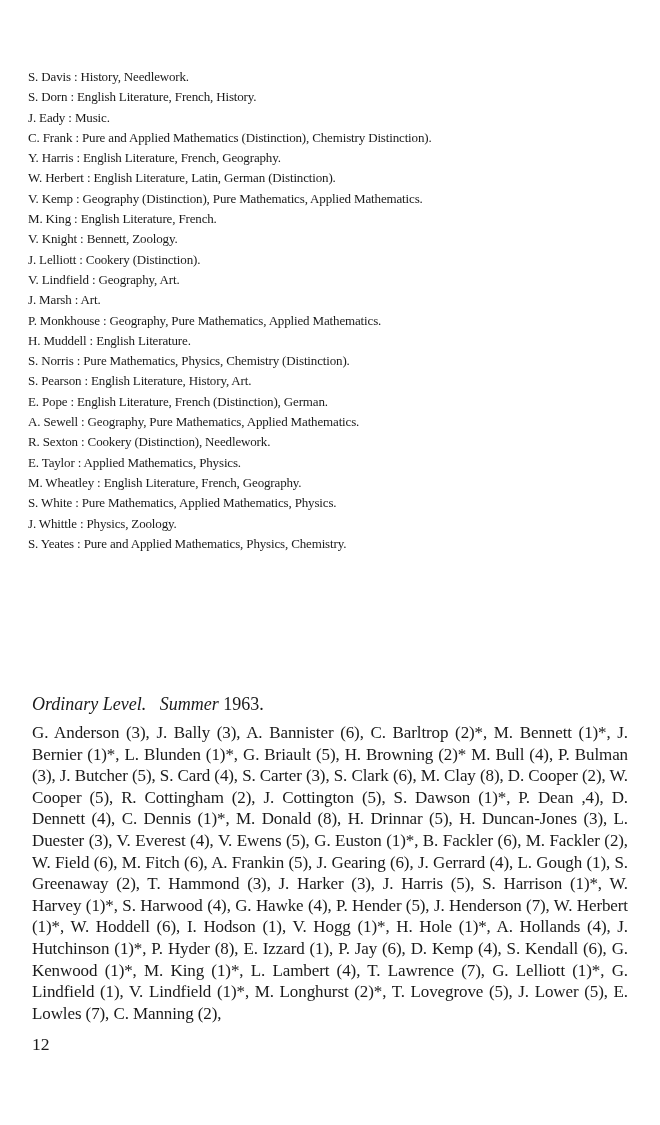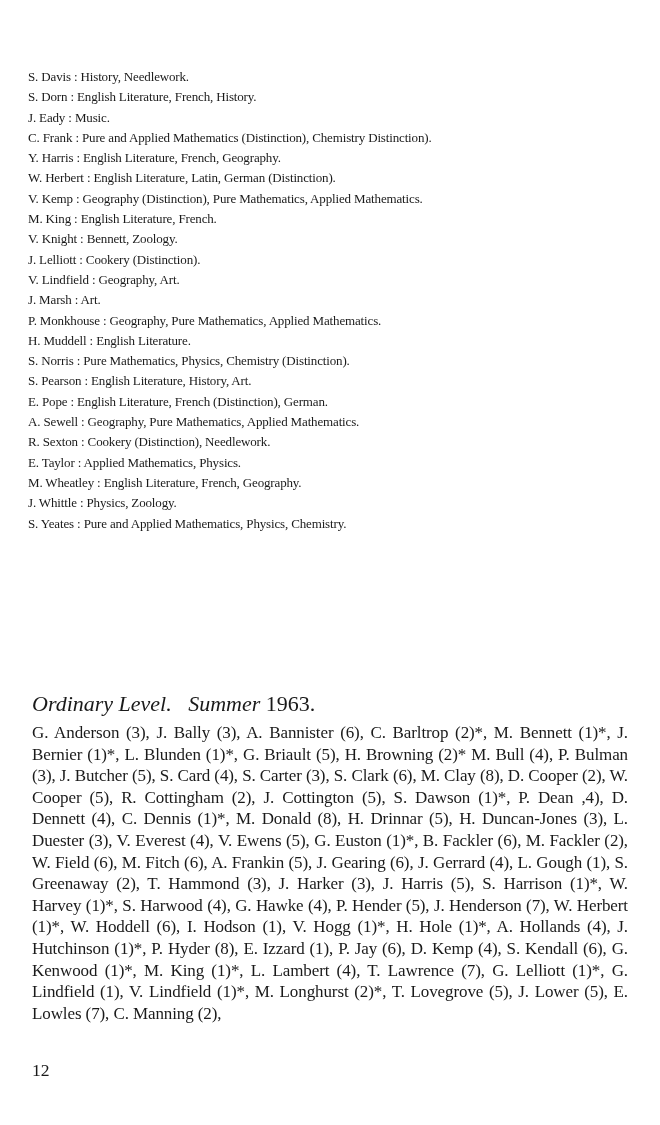--- a/index.html
+++ b/index.html
@@ -12,28 +12,28 @@
     .results-list { position: absolute; left: 28px; top: 67px; width: 602px; margin: 0; padding: 0; list-style: none; }
     .result-entry {
       font-size: 13px; line-height: 20.3px;
       padding-left: 38px; text-indent: -38px;
       text-align: justify; text-align-last: left;
       letter-spacing: -0.15px;
     }
     .result-entry .name { }
     .result-entry .sep { }
     .section { position: absolute; left: 32px; top: 694px; width: 596px; }
-    .section-heading { font-size: 22px; line-height: 20px; margin: 0 0 8px 0; font-weight: normal; }
+    .section-heading { font-size: 18px; line-height: 20px; margin: 0 0 8px 0; font-weight: normal; }
     .section-heading .it { font-style: italic; }
     .ol-paragraph {
       font-size: 17px; line-height: 21.6px; margin: 0;
       text-align: justify; letter-spacing: -0.1px;
       hyphens: manual;
     }
-    .page-number { position: absolute; left: 32px; top: 1060px; font-size: 17.6px; line-height: 20px; }
+    .page-number { position: absolute; left: 32px; top: 1034px; font-size: 17.6px; line-height: 20px; }
   </style>
 </head>
 <body>
 
 <div class="page">
   <ul class="results-list" id="results-list">
       <li class="result-entry"><span class="name">S. Davis</span><span class="sep"> : </span><span class="subjects">History, Needlework.</span></li>
       <li class="result-entry"><span class="name">S. Dorn</span><span class="sep"> : </span><span class="subjects">English Literature, French, History.</span></li>
       <li class="result-entry"><span class="name">J. Eady</span><span class="sep"> : </span><span class="subjects">Music.</span></li>
       <li class="result-entry"><span class="name">C. Frank</span><span class="sep"> : </span><span class="subjects">Pure and Applied Mathematics (Distinction), Chemistry Distinction).</span></li>
@@ -47,20 +47,21 @@
       <li class="result-entry"><span class="name">J. Marsh</span><span class="sep"> : </span><span class="subjects">Art.</span></li>
       <li class="result-entry"><span class="name">P. Monkhouse</span><span class="sep"> : </span><span class="subjects">Geography, Pure Mathematics, Applied Mathematics.</span></li>
       <li class="result-entry"><span class="name">H. Muddell</span><span class="sep"> : </span><span class="subjects">English Literature.</span></li>
       <li class="result-entry"><span class="name">S. Norris</span><span class="sep"> : </span><span class="subjects">Pure Mathematics, Physics, Chemistry (Distinction).</span></li>
       <li class="result-entry"><span class="name">S. Pearson</span><span class="sep"> : </span><span class="subjects">English Literature, History, Art.</span></li>
       <li class="result-entry"><span class="name">E. Pope</span><span class="sep"> : </span><span class="subjects">English Literature, French (Distinction), German.</span></li>
       <li class="result-entry"><span class="name">A. Sewell</span><span class="sep"> : </span><span class="subjects">Geography, Pure Mathematics, Applied Mathematics.</span></li>
       <li class="result-entry"><span class="name">R. Sexton</span><span class="sep"> : </span><span class="subjects">Cookery (Distinction), Needlework.</span></li>
       <li class="result-entry"><span class="name">E. Taylor</span><span class="sep"> : </span><span class="subjects">Applied Mathematics, Physics.</span></li>
       <li class="result-entry"><span class="name">M. Wheatley</span><span class="sep"> : </span><span class="subjects">English Literature, French, Geography.</span></li>
+      <li class="result-entry"><span class="name">S. White</span><span class="sep"> : </span><span class="subjects">Pure Mathematics, Applied Mathematics, Physics.</span></li>
       <li class="result-entry"><span class="name">J. Whittle</span><span class="sep"> : </span><span class="subjects">Physics, Zoology.</span></li>
       <li class="result-entry"><span class="name">S.  Yeates</span><span class="sep"> : </span><span class="subjects">Pure and Applied Mathematics, Physics, Chemistry.</span></li>
     </ul>
 
   <div class="section">
     <p class="section-heading"><span class="it">Ordinary Level.</span>&nbsp;&nbsp; <span class="it">Summer</span><span> 1963.</span></p>
     <p class="ol-paragraph">G. Anderson (3), J. Bally (3), A. Bannister (6), C. Barltrop (2)*, M. Bennett (1)*, J. Bernier (1)*, L. Blunden (1)*, G. Briault (5), H. Browning (2)* M. Bull (4), P. Bulman (3), J. Butcher (5), S. Card (4), S. Carter (3), S. Clark (6), M. Clay (8), D. Cooper (2), W. Cooper (5), R. Cottingham (2), J. Cottington (5), S. Dawson (1)*, P. Dean ,4), D. Dennett (4), C. Dennis (1)*, M. Donald (8), H. Drinnar (5), H. Duncan-Jones (3), L. Duester (3), V. Everest (4), V. Ewens (5), G. Euston (1)*, B. Fackler (6), M. Fackler (2), W. Field (6), M. Fitch (6), A. Frankin (5), J. Gearing (6), J. Gerrard (4), L. Gough (1), S. Greenaway (2), T. Hammond (3), J. Harker (3), J. Harris (5), S. Harrison (1)*, W. Harvey (1)*, S. Harwood (4), G. Hawke (4), P. Hender (5), J. Henderson (7), W. Herbert (1)*, W. Hoddell (6), I. Hodson (1), V. Hogg (1)*, H. Hole (1)*, A. Hollands (4), J. Hutchin­son (1)*, P. Hyder (8), E. Izzard (1), P. Jay (6), D. Kemp (4), S. Ken­dall (6), G. Kenwood (1)*, M. King (1)*, L. Lambert (4), T. Lawrence (7), G. Lelliott (1)*, G. Lindfield (1), V. Lindfield (1)*, M. Longhurst (2)*, T. Lovegrove (5), J. Lower (5), E. Lowles (7), C. Manning (2),</p>
   </div>
 
   <div class="page-number">12</div>

